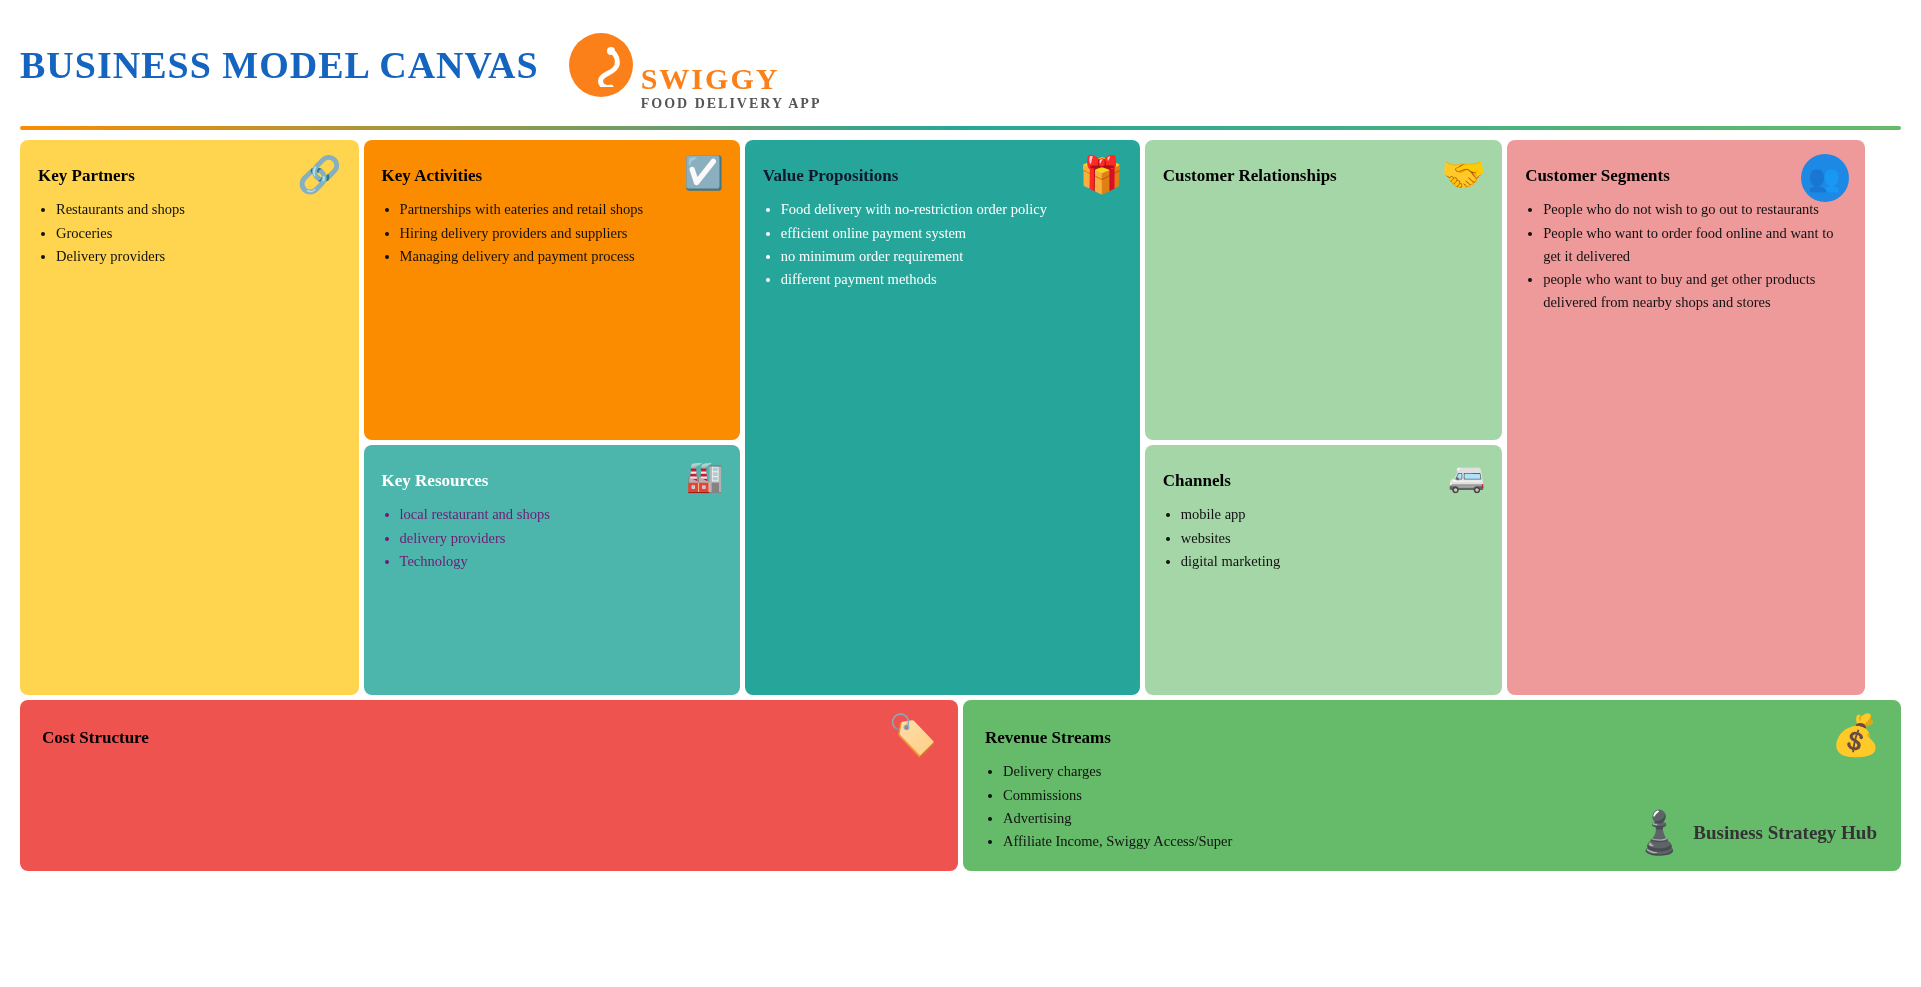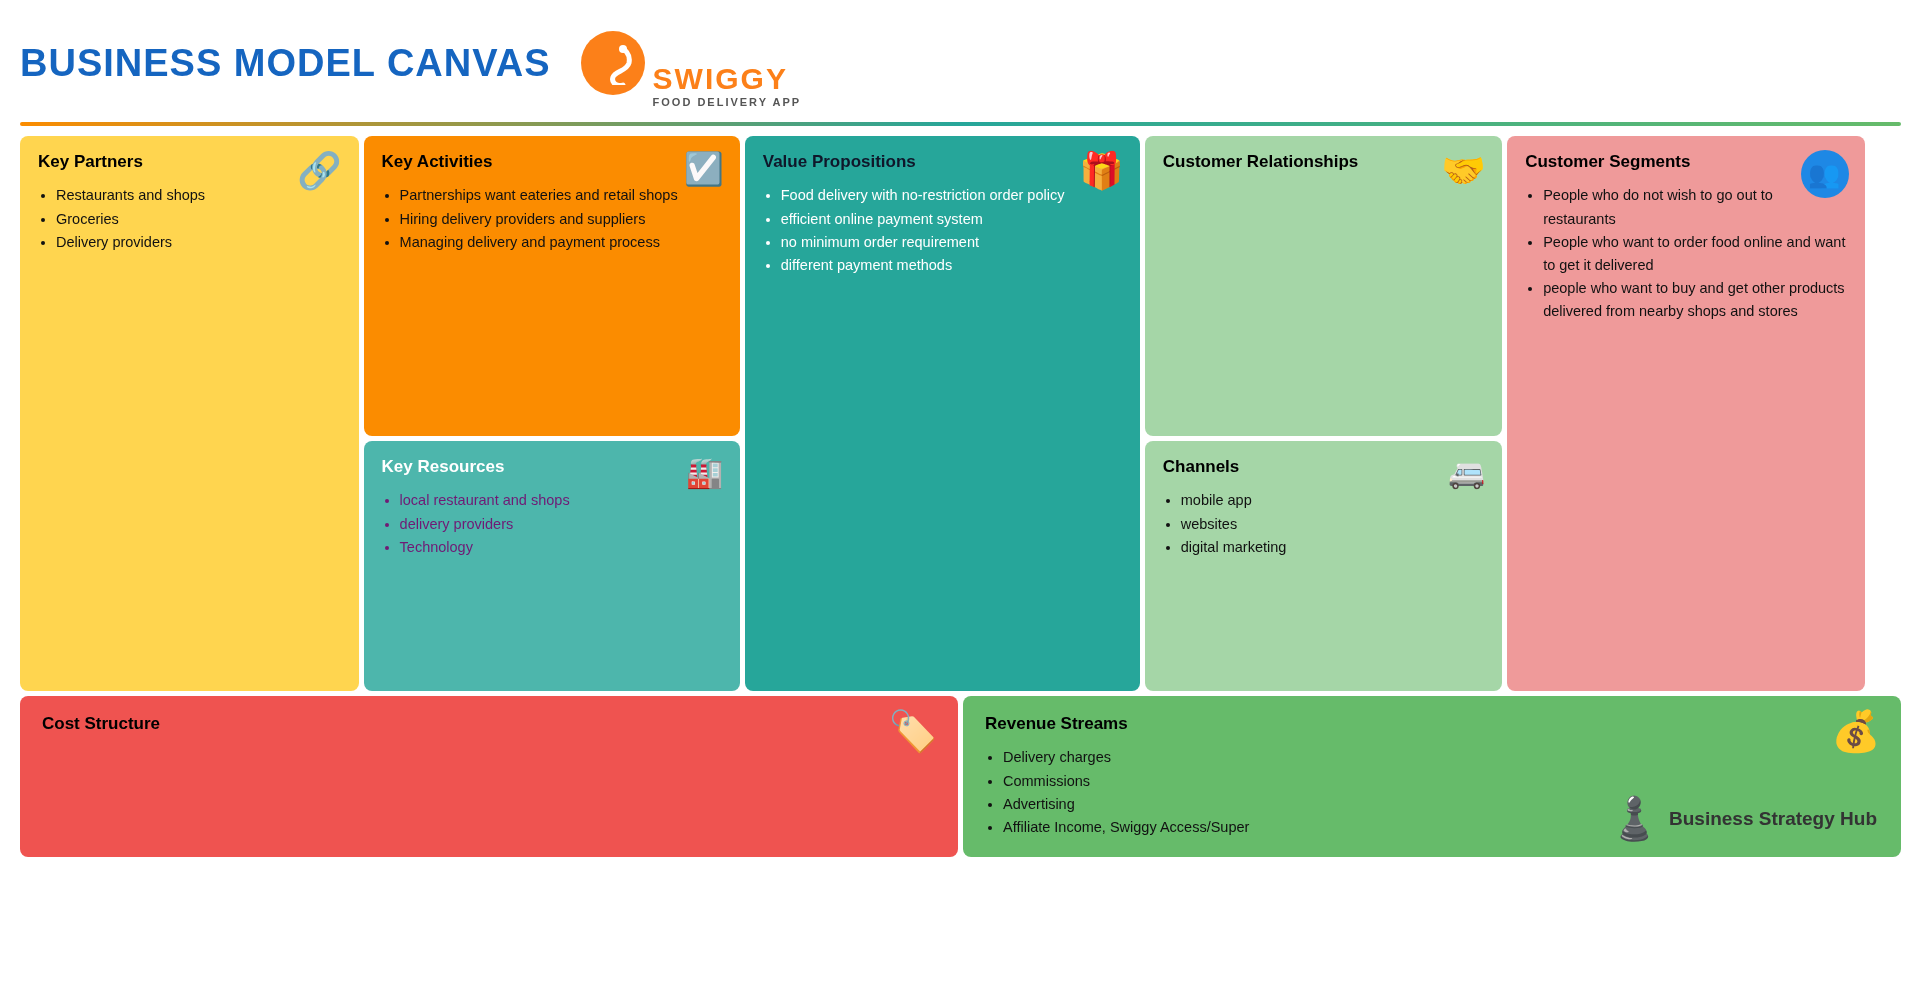--- a/index.html
+++ b/index.html
@@ -9,20 +9,21 @@
       width: 1921px;
       min-height: 987px;
       overflow: hidden;
     }
 
     .page-wrapper {
       width: 1921px;
       min-height: 987px;
       background: #fff;
       padding: 18px 20px 18px 20px;
+      font-family: Liberation Serif, serif;
     }
 
     
     .header {
       display: flex;
       align-items: center;
       margin-bottom: 14px;
       gap: 30px;
     }
     .header-title {
@@ -54,40 +55,41 @@
       flex-direction: column;
     }
     .logo-name {
       font-size: 30px;
       font-weight: 900;
       color: #FC8019;
       letter-spacing: 2px;
       margin-top: 44px;
     }
     .logo-sub {
-      font-size: 11px;
+      font-size: 14px;
       color: #555;
       letter-spacing: 2px;
       font-weight: bold;
     }
 
     
     .cell {
       border-radius: 8px;
       padding: 16px 18px;
       position: relative;
       min-height: 120px;
     }
 
     .cell-title {
       font-size: 17px;
       font-weight: 900;
       color: #000;
       margin-bottom: 12px;
       line-height: 1.2;
+      margin-top: 10px;
     }
 
     .cell-list {
       list-style: disc;
       padding-left: 18px;
       font-size: 14.5px;
       line-height: 1.6;
       color: #111;
     }
 
@@ -181,21 +183,21 @@
         <li>Restaurants and shops</li>
         <li>Groceries</li>
         <li>Delivery providers</li>
       </ul>
     </div>
 
     <div class="cell orange">
       <div class="cell-icon" style="font-size:32px;">☑️</div>
       <div class="cell-title">Key Activities</div>
       <ul class="cell-list">
-        <li>Partnerships want eateries and retail shops</li>
+        <li>Partnerships with eateries and retail shops</li>
         <li>Hiring delivery providers and suppliers</li>
         <li>Managing delivery and payment process</li>
       </ul>
     </div>
 
     <div class="cell teal span-rows">
       <div class="cell-icon">🎁</div>
       <div class="cell-title" style="color:#0f172a;">Value Propositions</div>
       <ul class="cell-list" style="color:#fff;">
         <li>Food delivery with no-restriction order policy</li>

